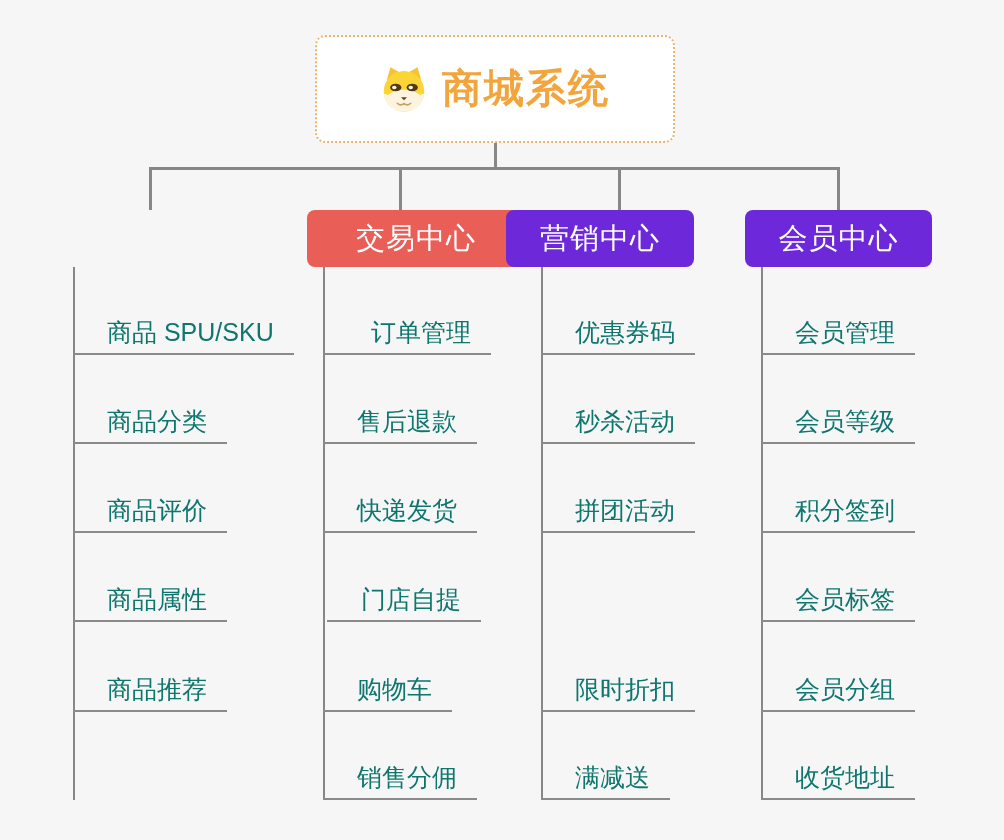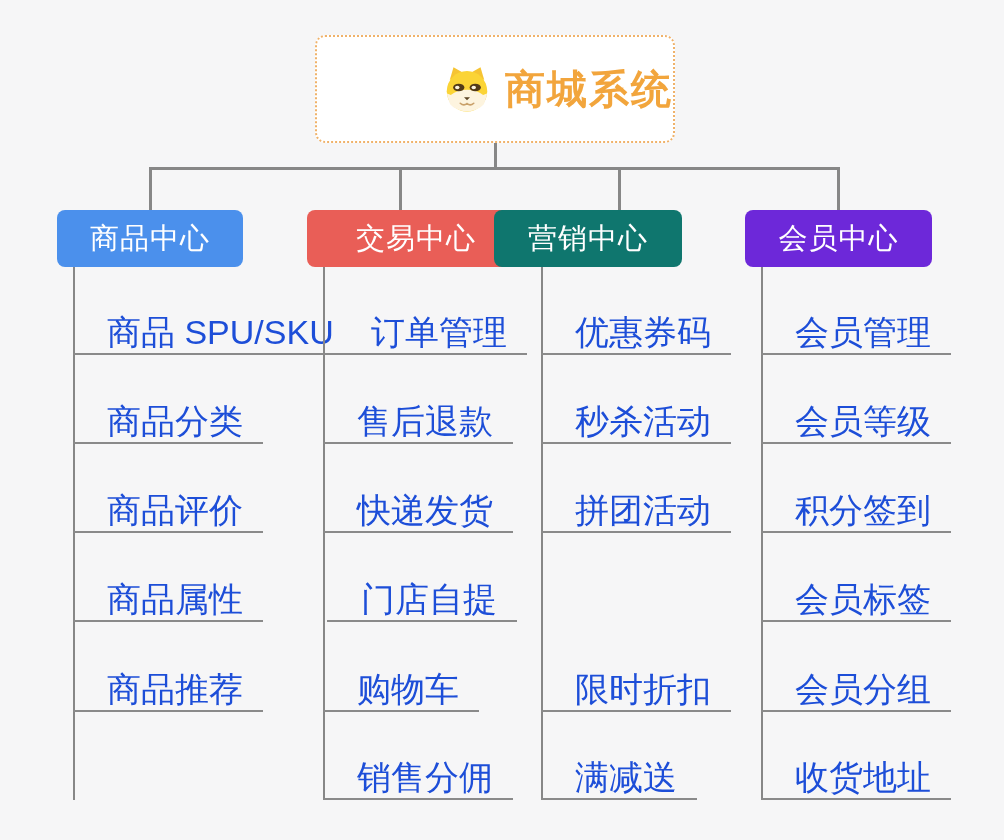--- a/index.html
+++ b/index.html
@@ -7,22 +7,23 @@
     width:1004px;height:840px;position:relative;overflow:hidden;
     background:#f6f6f7;
     font-family:"Liberation Sans","DejaVu Sans",sans-serif;
   }
   #canvas{position:absolute;inset:0;}
 
   
   .root-node{
     position:absolute;left:315px;top:35px;width:360px;height:108px;
     background:#ffffff;border:2px dotted #f0b26a;border-radius:10px;
-    display:flex;align-items:center;justify-content:flex-end;
+    display:flex;align-items:center;justify-content:center;
     box-sizing:border-box;
+    font-family:Liberation Serif, serif;
   }
   .dog-icon{width:48px;height:48px;display:inline-block;margin-right:14px;flex:0 0 auto;}
   .root-title{
     font-size:40px;font-weight:bold;color:#f2a53c;letter-spacing:2px;
     white-space:nowrap;line-height:1;
   }
 
   
   .line{position:absolute;background:#878787;}
 
@@ -31,21 +32,21 @@
     position:absolute;top:210px;height:57px;border-radius:8px;
     display:flex;align-items:center;justify-content:center;
     color:#ffffff;font-size:29px;letter-spacing:1px;white-space:nowrap;
   }
 
   
   .leaf-node{
     position:absolute;
     padding:0 20px 4px 34px;
     border-bottom:2px solid #8a8a8a;
-    font-size:34px;line-height:34px;color:#1d4ed8;
+    font-size:25px;line-height:34px;color:#0f766e;
     white-space:nowrap;
   }
 </style>
 </head>
 <body>
 
 <div id="canvas">
 
   <div class="root-node">
     <span class="dog-icon">
@@ -62,42 +63,39 @@
         <path d="M28,43 L36,43 L32,47 Z" fill="#5b4423"></path>
         <path d="M23,51 Q27.5,55 32,51.5 Q36.5,55 41,51" stroke="#c9a06a" stroke-width="2.2" fill="none" stroke-linecap="round"></path>
       </svg>
     </span>
     <span class="root-title">商城系统</span>
   </div>
 
 <div class="line" style="left: 493.5px; top: 143px; width: 3px; height: 27px;"></div>
     <div class="line" style="left: 148.5px; top: 167px; width: 691.5px; height: 3px;"></div>
     <div class="line" style="left: 148.5px; top: 167px; width: 3px; height: 43px;"></div>
-    <div class="branch-node" style="left: 57px; width: 186px; background: rgb(75, 144, 236);">
-      <span>商品中心</span>
-    </div>
     <div class="line" style="left: 73px; top: 267px; width: 2px; height: 533px;"></div>
     <div class="leaf-node" style="left: 73px; top: 315px;">商品 SPU/SKU</div>
     <div class="leaf-node" style="left: 73px; top: 404px;">商品分类</div>
     <div class="leaf-node" style="left: 73px; top: 493px;">商品评价</div>
     <div class="leaf-node" style="left: 73px; top: 582px;">商品属性</div>
     <div class="leaf-node" style="left: 73px; top: 672px;">商品推荐</div>
     <div class="line" style="left: 398.5px; top: 167px; width: 3px; height: 43px;"></div>
     <div class="branch-node" style="left: 307px; width: 218px; background: rgb(233, 94, 87);">
       <span>交易中心</span>
     </div>
     <div class="line" style="left: 323px; top: 267px; width: 2px; height: 533px;"></div>
     <div class="leaf-node" style="left: 323px; top: 315px; padding-left: 48px;">订单管理</div>
     <div class="leaf-node" style="left: 323px; top: 404px;">售后退款</div>
     <div class="leaf-node" style="left: 323px; top: 493px;">快递发货</div>
     <div class="leaf-node" style="left: 327px; top: 582px;">门店自提</div>
     <div class="leaf-node" style="left: 323px; top: 672px;">购物车</div>
     <div class="leaf-node" style="left: 323px; top: 760px;">销售分佣</div>
     <div class="line" style="left: 617.5px; top: 167px; width: 3px; height: 43px;"></div>
-    <div class="branch-node" style="left: 494px; width: 188px; background: #0f766e;">
+    <div class="branch-node" style="left: 506px; width: 188px; background: #6d28d9;">
       <span>营销中心</span>
     </div>
     <div class="line" style="left: 541px; top: 267px; width: 2px; height: 533px;"></div>
     <div class="leaf-node" style="left: 541px; top: 315px;">优惠券码</div>
     <div class="leaf-node" style="left: 541px; top: 404px;">秒杀活动</div>
     <div class="leaf-node" style="left: 541px; top: 493px;">拼团活动</div>
     <div class="leaf-node" style="left: 541px; top: 672px;">限时折扣</div>
     <div class="leaf-node" style="left: 541px; top: 760px;">满减送</div>
     <div class="line" style="left: 837px; top: 167px; width: 3px; height: 43px;"></div>
     <div class="branch-node" style="left: 745px; width: 187px; background: #6d28d9;">

